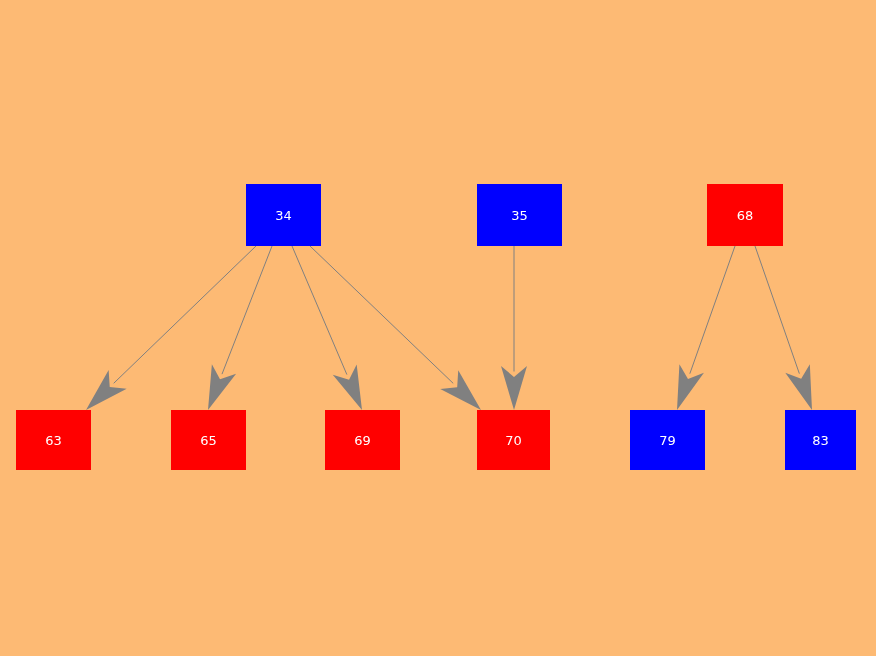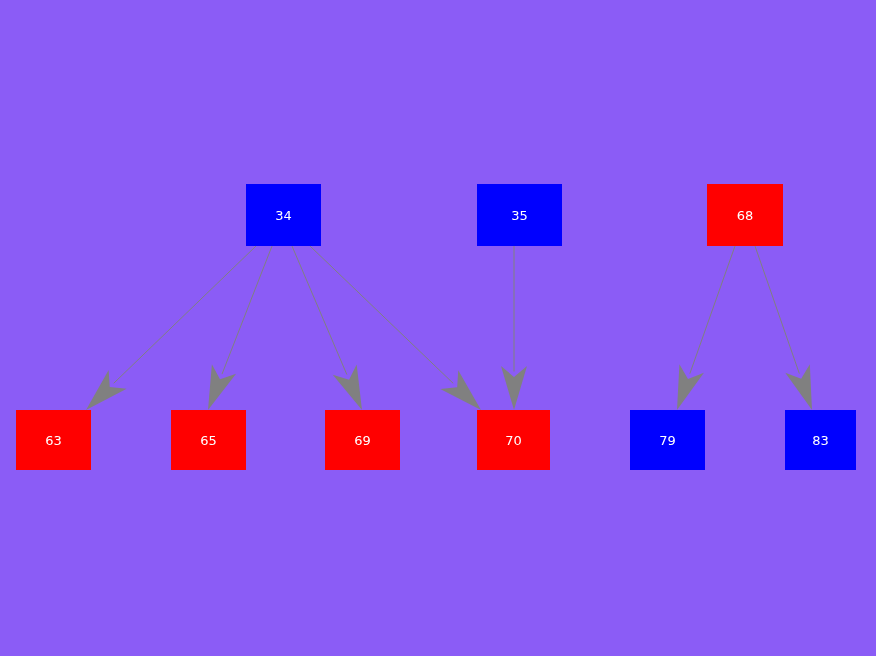--- a/index.html
+++ b/index.html
@@ -7,21 +7,21 @@
     padding: 0;
     background: #ffffff;
   }
   body {
     font-family: "DejaVu Sans", sans-serif;
   }
   #graph-canvas {
     position: relative;
     width: 876px;
     height: 656px;
-    background: #8b5cf6;
+    background: #fdba74;
     overflow: hidden;
   }
   #graph-svg {
     position: absolute;
     left: 0;
     top: 0;
     width: 876px;
     height: 656px;
   }
   .edge-line {

